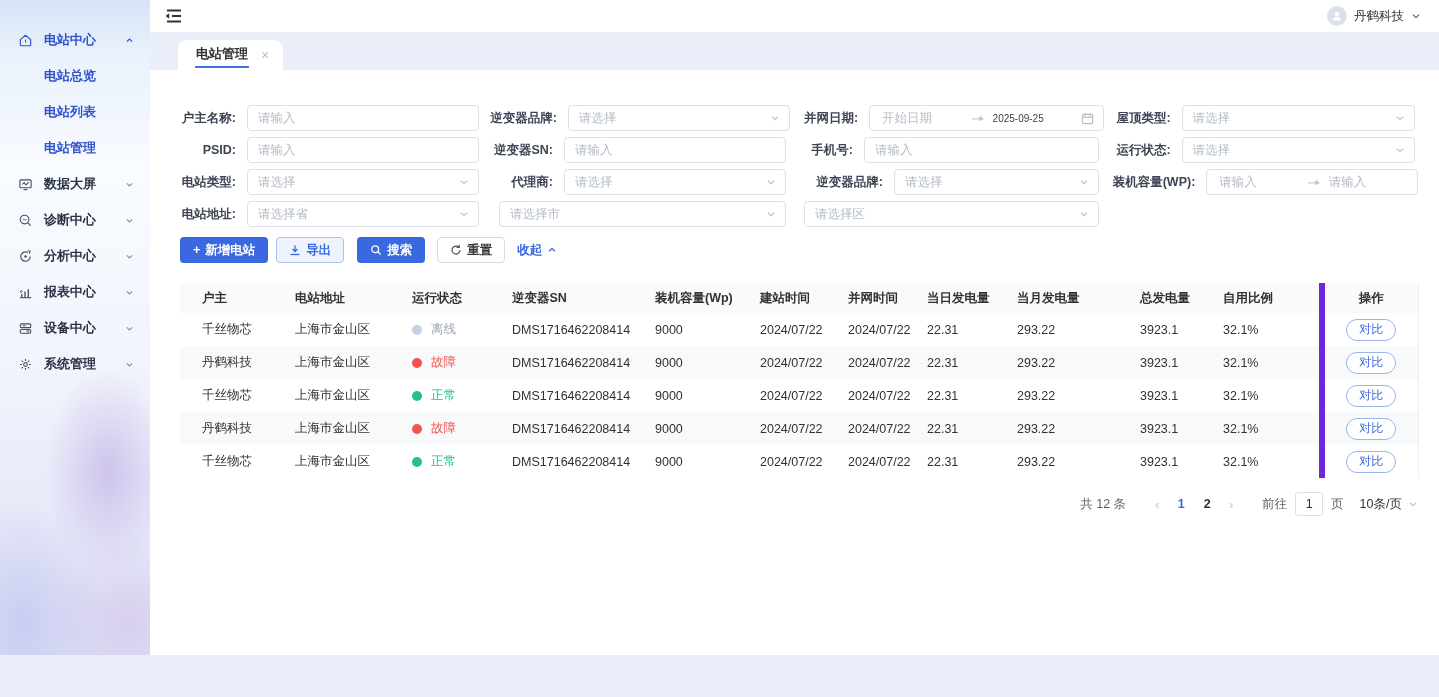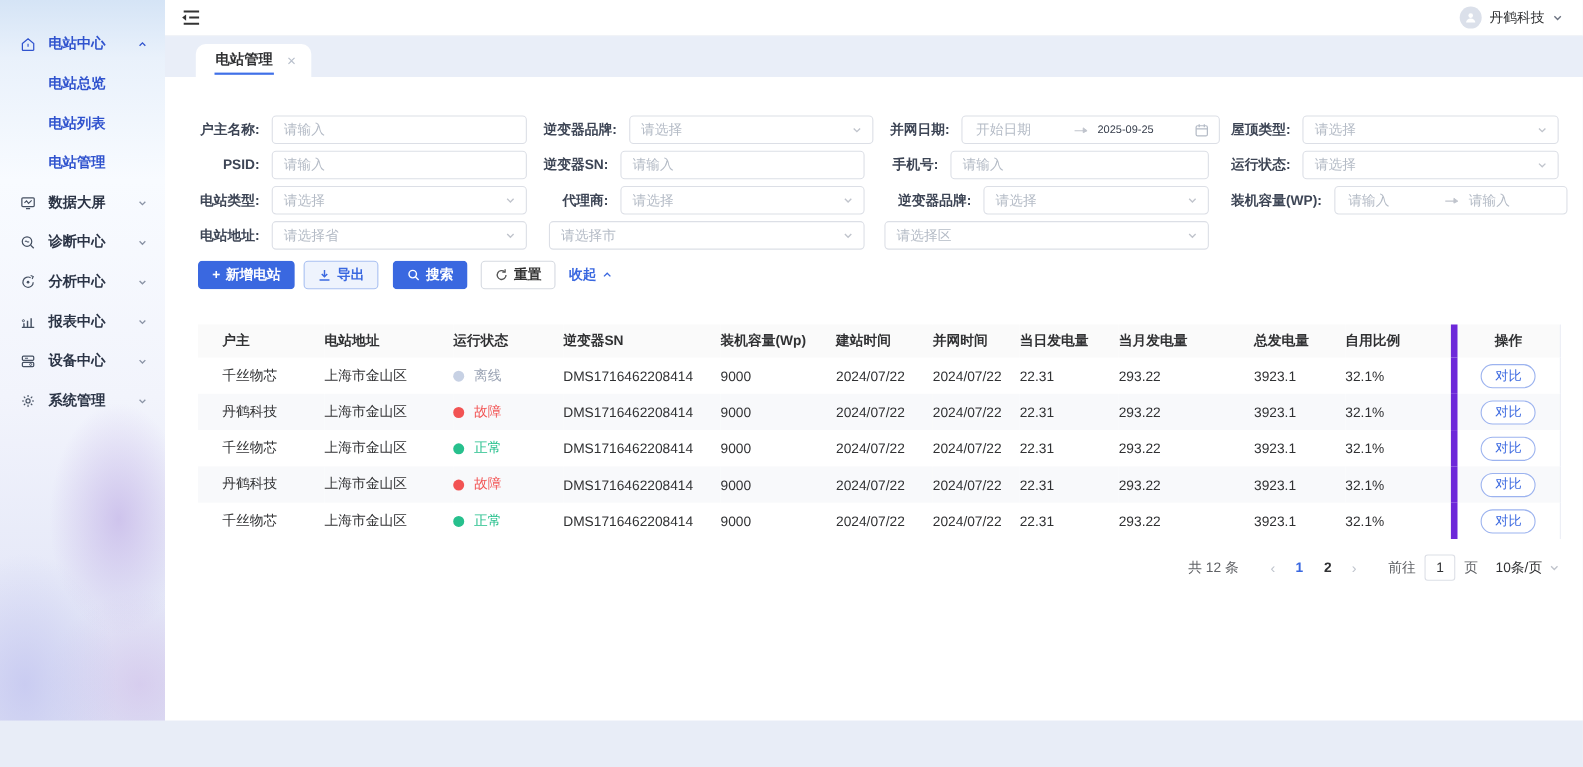--- a/index.html
+++ b/index.html
@@ -40,21 +40,21 @@
 
   .tabbar { height:37px; flex:none; background:#e9eef8; display:flex; align-items:flex-end; padding-left:28px; }
   .tab { height:30px; background:#fff; border-radius:9px 9px 0 0; display:flex; align-items:center; gap:12px; padding:0 14px 0 17px; cursor:pointer; }
   .tab-label { font-size:13px; font-weight:bold; color:#303133; border-bottom:2px solid #4070e8; padding:2px 1px 3px 1px; }
   .tab-close { font-size:14px; color:#b9c0cc; line-height:1; cursor:pointer; }
 
   .content { flex:1; background:#fff; padding:35px 21px 0 30px; overflow:hidden; }
 
   
   .frow { display:flex; margin-bottom:6px; }
-  .fg { display:flex; align-items:center; }
+  .fg { display:flex; align-items:center;justify-content:center; }
   .fg1 { width:299px; }
   .fg2 { width:292px; margin-left:15px; }
   .fg3 { width:290px; margin-left:23px; }
   .fg4 { width:293px; margin-left:20px; }
   .lbl { flex:1; text-align:right; padding-right:11px; font-size:12.5px; font-weight:600; color:#3d4555; white-space:nowrap; }
   .ctl { flex:none; }
   .fg1 .ctl { width:232px; }
   .fg2 .ctl { width:222px; }
   .fg3 .ctl { width:235px; }
   .fg4 .ctl { width:233px; }
@@ -77,21 +77,21 @@
   .btnrow { display:flex; align-items:center; margin-top:10px; }
   .btn { height:26px; border-radius:4px; font-size:12.5px; display:inline-flex; align-items:center; gap:5px; padding:0 12px; cursor:pointer; border:1px solid transparent; font-family:inherit; font-weight:600; }
   .btn-primary { background:#3a68e0; color:#fff; }
   .btn-export { background:#eef3fd; color:#3a68e0; border-color:#a9c0f1; margin-left:8px; }
   .btn-search { background:#3a68e0; color:#fff; margin-left:13px; }
   .btn-reset { background:#fff; color:#333; border-color:#d6dae1; margin-left:12px; }
   .collapse-link { margin-left:12px; display:inline-flex; align-items:center; gap:5px; color:#3a68e0; font-size:12.5px; font-weight:600; cursor:pointer; }
   .bicon { width:12px; height:12px; flex:none; }
 
   
-  table { border-collapse:collapse; table-layout:fixed; width:1238px; margin-top:32px; }
+  table { border-collapse:collapse; table-layout:fixed; width:1238px; margin-top:20px; }
   thead tr { background:#fafafa; height:30px; }
   th { font-size:12.5px; font-weight:bold; color:#303133; text-align:left; padding:0; white-space:nowrap; }
   tbody tr { height:33px; }
   tbody tr:nth-child(even) { background:#f8f9fb; }
   td { font-size:12.5px; color:#303133; padding:0; white-space:nowrap; }
   .c1 { padding-left:22px; }
   .op { border-left:6px solid #6d28d9; border-right:1px solid #ebeef5; text-align:center; }
   .st { display:inline-flex; align-items:center; gap:9px; font-size:12.5px; }
   .st .dot { width:10px; height:10px; border-radius:50%; flex:none; }
   .st.offline { color:#9aa3b4; } .st.offline .dot { background:#c7d1e4; }

